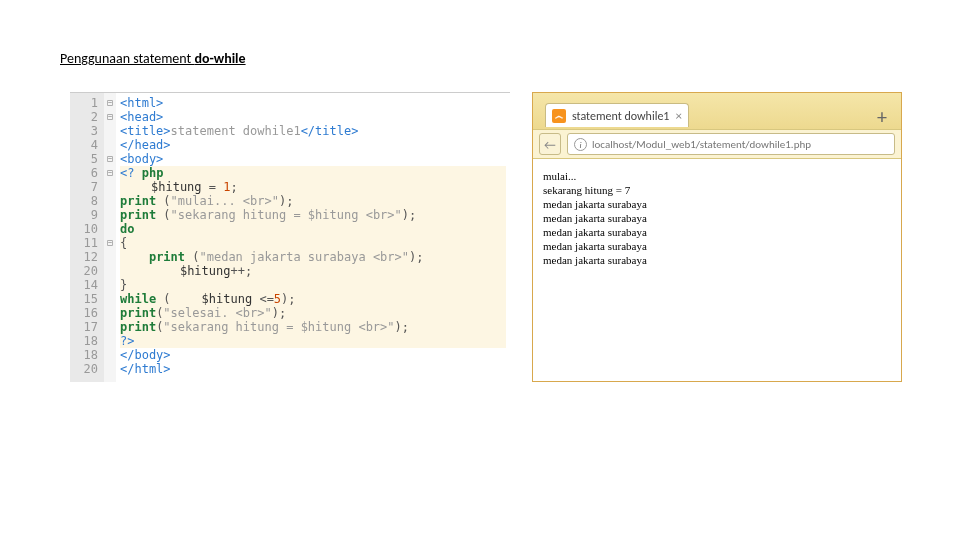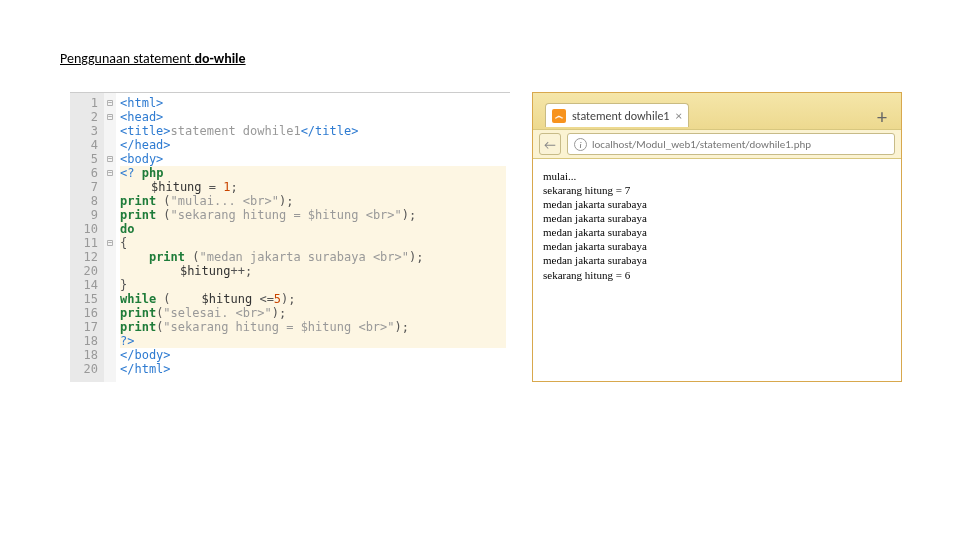--- a/index.html
+++ b/index.html
@@ -115,15 +115,14 @@
     </div>
   </div>
   <div class="page" id="pageout">
       <div>mulai...</div>
       <div>sekarang hitung = 7</div>
       <div>medan jakarta surabaya</div>
       <div>medan jakarta surabaya</div>
       <div>medan jakarta surabaya</div>
       <div>medan jakarta surabaya</div>
       <div>medan jakarta surabaya</div>
-      <div>sekarang hitung = 6</div>
     </div>
 </div>
 
 </body></html>

